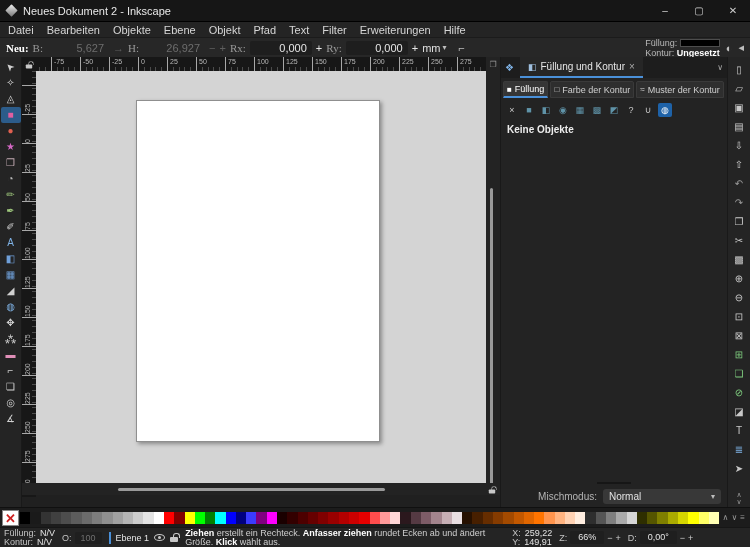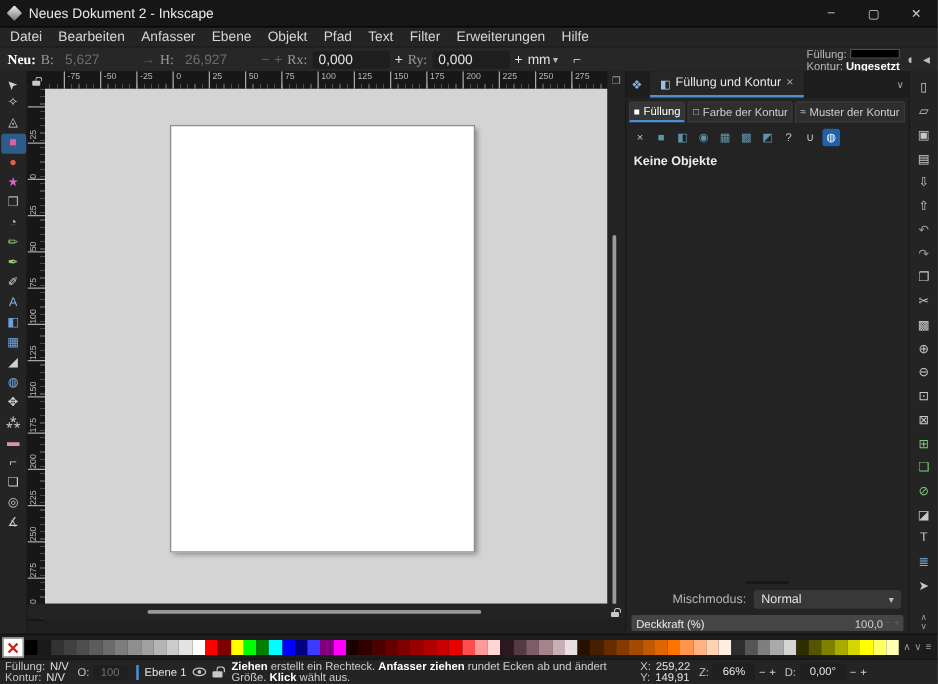--- a/index.html
+++ b/index.html
@@ -20,21 +20,21 @@
   .win-btn { width:34px; height:100%; display:flex; align-items:center; justify-content:center; font-size:10px; color:#cfcfcf; }
 
   
   #menubar { top:21px; height:16px; background:#242424; padding-left:8px; gap:13px; border-top:1px solid #000; }
   .menu-item { font-size:11px; color:#d6d6d6; }
 
   
   #toolbar { top:37px; height:20px; background:#272727; padding:0 6px; gap:4px; font-size:11px; border-top:1px solid #1b1b1b; }
   .tb-label { color:#9a9a9a;font-family:Liberation Serif, serif; }
   .tb-label.bright { color:#fff; font-weight:bold; }
-  .tb-field { background:#1e1e1e; border-radius:2px; padding:1px 5px; color:#e6e6e6; min-width:62px; }
+  .tb-field { background:#1e1e1e; border-radius:2px; padding:1px 5px; color:#e6e6e6; min-width:62px;text-align:right; }
   .tb-field.disabled { background:transparent; color:#6d6d6d; }
   .spin { color:#e6e6e6; font-size:11px; }
   .spin.dim { color:#5e5e5e; }
   .unit-dd { display:flex; align-items:center; gap:2px; color:#e0e0e0; }
   .caret { font-size:8px; color:#bdbdbd; }
   .tb-right { margin-left:auto; display:flex; align-items:center; gap:6px; }
   .fs-ind { font-size:9px; line-height:10px; color:#b8b8b8; text-align:right; }
   .fill-swatch { display:inline-block; width:40px; height:8px; background:#000; border:1px solid #4d4d4d; vertical-align:middle; }
   .tb-icon { color:#bdbdbd; font-size:11px; }
 
@@ -161,21 +161,21 @@
     <span class="win-btn" data-name="minimize-button">–</span>
     <span class="win-btn" data-name="maximize-button">▢</span>
     <span class="win-btn" data-name="close-button">✕</span>
   </span>
 </div>
 
 <div class="bar" id="menubar" data-name="menu-bar">
 
 <span class="menu-item" data-name="menu-item">Datei</span>
     <span class="menu-item" data-name="menu-item">Bearbeiten</span>
-    <span class="menu-item" data-name="menu-item">Anfasser</span>
+    <span class="menu-item" data-name="menu-item">Objekte</span>
     <span class="menu-item" data-name="menu-item">Ebene</span>
     <span class="menu-item" data-name="menu-item">Objekt</span>
     <span class="menu-item" data-name="menu-item">Pfad</span>
     <span class="menu-item" data-name="menu-item">Text</span>
     <span class="menu-item" data-name="menu-item">Filter</span>
     <span class="menu-item" data-name="menu-item">Erweiterungen</span>
     <span class="menu-item" data-name="menu-item">Hilfe</span>
   </div>
 
 <div class="bar" id="toolbar" data-name="tool-options-bar">
@@ -478,26 +478,20 @@
       </div>
 
     <div id="blend-row" data-name="blend-mode-row">
       <span class="blabel" data-name="blend-mode-label">Mischmodus:</span>
       <span id="blend-select" data-name="blend-mode-select">
         <span data-name="blend-mode-value">Normal</span>
         <span class="caret" data-name="chevron-down-icon">▾</span>
       </span>
     </div>
 
-    <div class="slider-row" id="opacity-row" data-name="opacity-slider">
-      <span class="slider-fill" style="width:100%" data-name="opacity-slider-fill"></span>
-      <span class="slabel" data-name="opacity-label">Deckkraft (%)</span>
-      <span class="sval" data-name="opacity-value">100,0</span>
-      <span class="sspin" data-name="opacity-spinner">− +</span>
-    </div>
   </div>
 
   <div id="cmdbar" data-name="commands-bar">
     <div style="display:flex;flex-direction:column;align-items:center">
 
         <button class="cmd" data-name="new-document-icon" title="new-document-icon">
           <span class="glyph" data-name="command-icon" style="color: rgb(200, 200, 200);">▯</span>
         </button>
 
         <button class="cmd" data-name="open-document-icon" title="open-document-icon">

